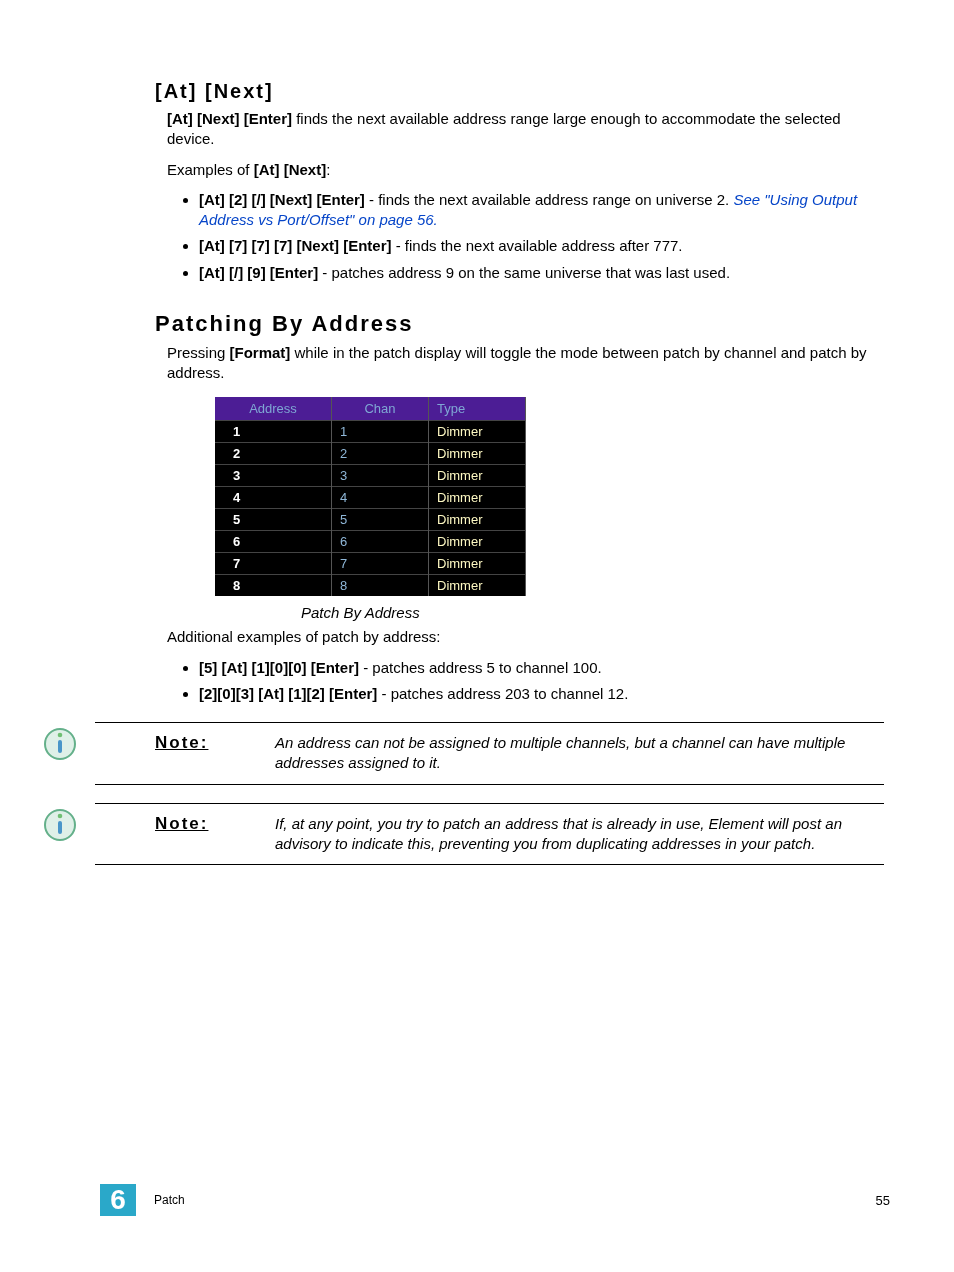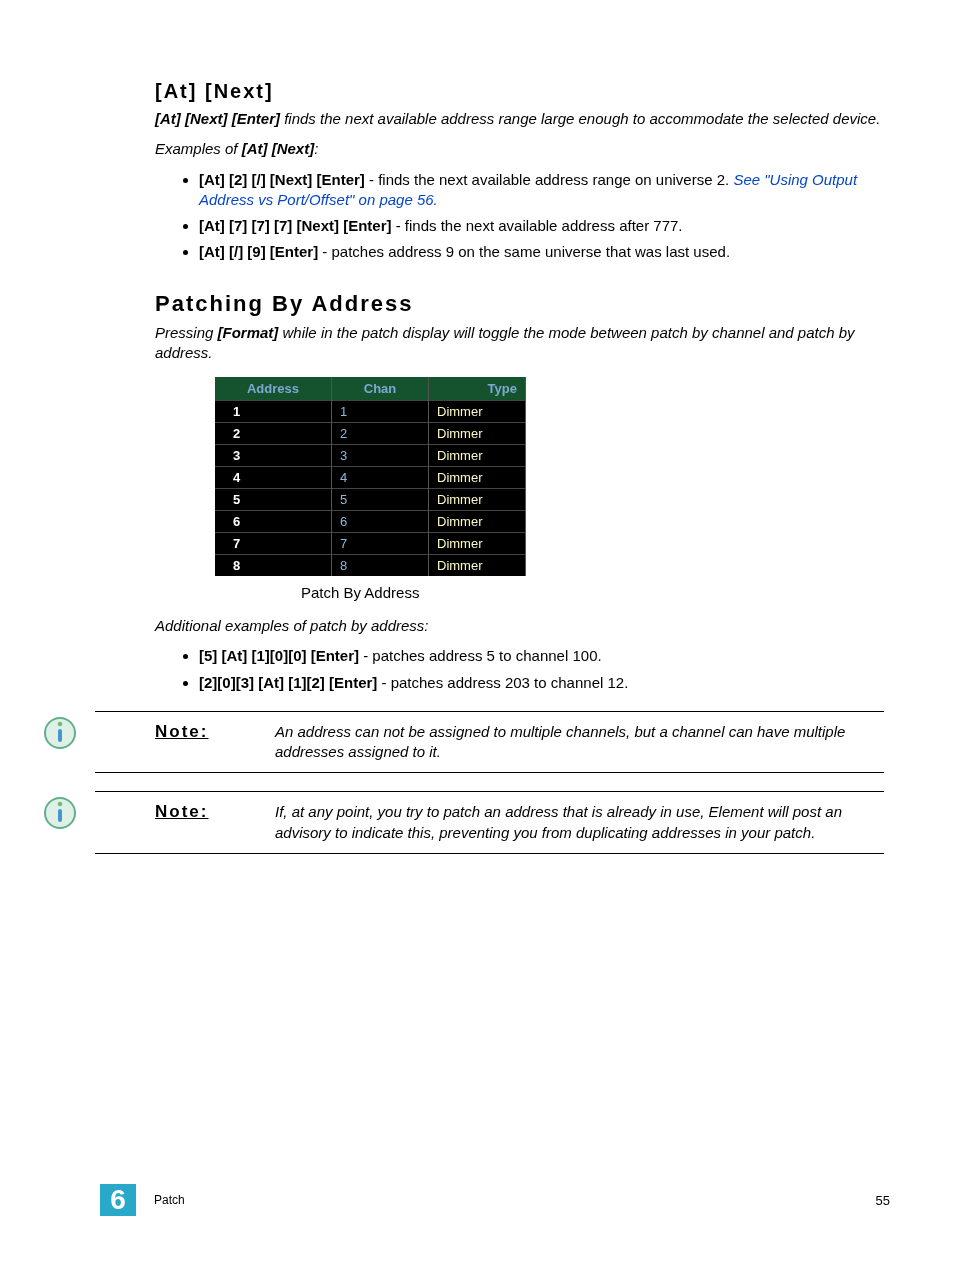--- a/index.html
+++ b/index.html
@@ -24,52 +24,52 @@
     font-size: 20px;
     margin: 0 0 6px 0;
   }
   h2.sect2 {
     font-family: Arial, Helvetica, sans-serif;
     font-weight: bold;
     letter-spacing: 2px;
     font-size: 22px;
     margin: 28px 0 6px 0;
   }
-  p { margin: 6px 0 10px 0; line-height: 1.35; font-style: italic; }
+  p { margin: 6px 0 10px 12px; line-height: 1.35; }
   ul { margin: 6px 0 10px 0; padding-left: 44px; }
   li { margin: 6px 0; line-height: 1.35; }
   b { font-weight: bold; }
   .link { color: #0645c8; font-style: italic; }
   .tblwrap { margin: 14px 0 6px 60px; }
   table.patch {
     border-collapse: collapse;
     background: #000;
     color: #fff;
     font-family: Arial, Helvetica, sans-serif;
     font-size: 13px;
   }
   table.patch th {
-    background: #14532d;
+    background: #4c1d95;
     color: #7fa7d4;
-    font-weight: bold;
+    font-weight: normal;
     padding: 4px 8px;
     border-right: 1px solid #555;
     text-align: center;
   }
   table.patch td {
     background: #000;
     color: #eaeaea;
     padding: 3px 8px;
     border-top: 1px solid #444;
     border-right: 1px solid #555;
   }
   table.patch .addr { color: #fff; font-weight: bold; width: 90px; text-align: left; padding-left: 18px;}
   table.patch .chan { color: #8fb7d8; width: 80px; text-align: left; padding-left: 8px;}
   table.patch .type { color: #fef9c3; width: 80px; text-align: left; padding-left: 8px;}
-  .caption { text-align: left; margin: 8px 0 15px 146px; font-size: 15px; }
+  .caption { font-style: italic; text-align: left; margin: 8px 0 6px 146px; font-size: 15px; }
 
   .notebox {
     position: relative;
     margin: 18px 0 10px -60px;
     border-top: 1px solid #000;
     border-bottom: 1px solid #000;
     padding: 10px 0 10px 60px;
   }
   .notebox .icon {
     position: absolute;
@@ -143,21 +143,21 @@
   <p>
     <span>Pressing </span><b>[Format]</b><span> while in the patch display will toggle the mode between patch by channel and patch by address.</span>
   </p>
 
   <div class="tblwrap">
     <table class="patch">
       <thead>
         <tr>
           <th>Address</th>
           <th>Chan</th>
-          <th style="text-align:right;padding-left:20px;">Type</th>
+          <th style="text-align:left;padding-left:8px;">Type</th>
         </tr>
       </thead>
       <tbody id="patch-rows">
           <tr>
             <td class="addr">1</td>
             <td class="chan">1</td>
             <td class="type">Dimmer</td>
           </tr>
           <tr>
             <td class="addr">2</td>

